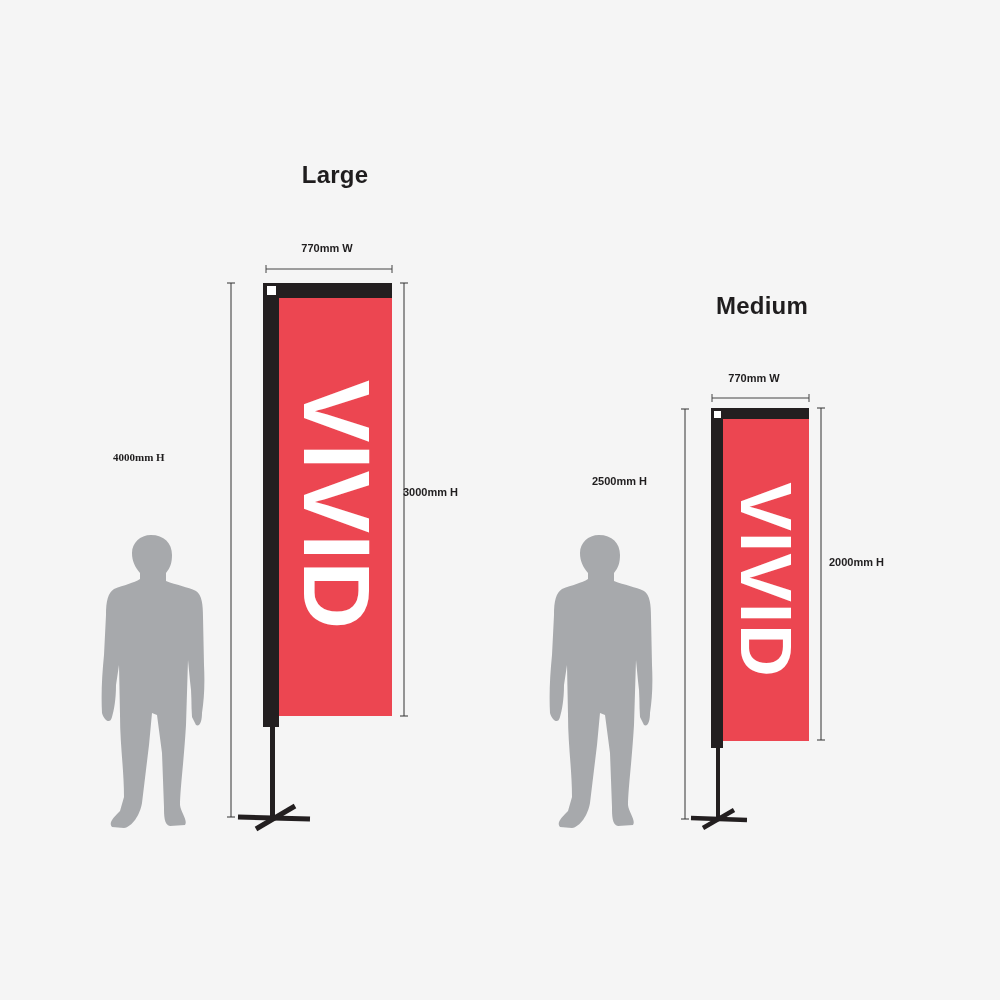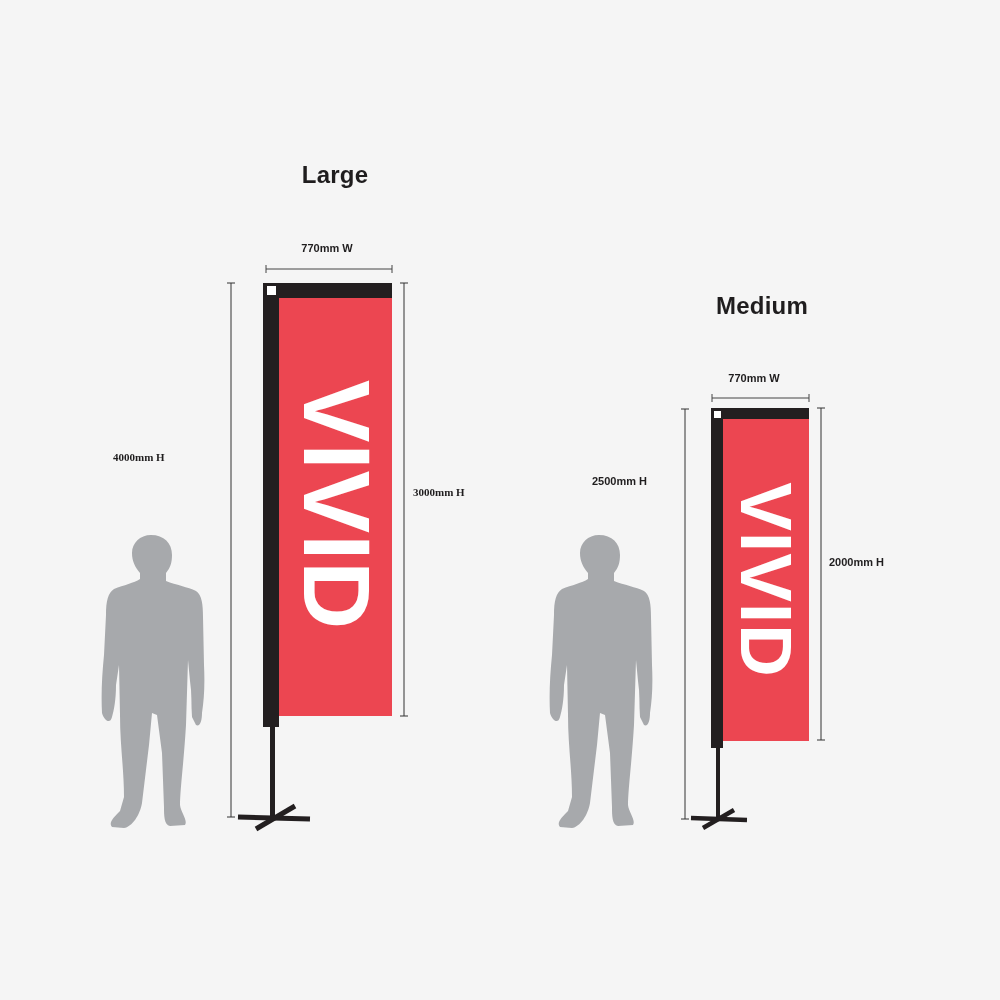--- a/index.html
+++ b/index.html
@@ -98,17 +98,17 @@
 
 <div class="vivid" style="left:336px; top:505px; font-size:94px; transform: translate(-50%,-50%) rotate(90deg);">VIVID</div>
 
 <div class="vivid" style="left:766px; top:580px; font-size:73px; transform: translate(-50%,-50%) rotate(90deg);">VIVID</div>
 
 <div class="title" style="left:335px; top:161px;">Large</div>
 <div class="title" style="left:762px; top:292px;">Medium</div>
 
 <div class="label center" style="left:327px; top:242px;">770mm W</div>
 <div class="label" style="left:113px; top:451px;font-family:Liberation Serif, serif;">4000mm H</div>
-<div class="label" style="left:413px; top:486px;font-family:Liberation Serif, serif;">3000mm H</div>
+<div class="label" style="left:403px; top:486px;">3000mm H</div>
 
 <div class="label center" style="left:754px; top:372px;">770mm W</div>
 <div class="label" style="left:592px; top:475px;">2500mm H</div>
 <div class="label" style="left:829px; top:556px;">2000mm H</div>
 
 </body></html>

